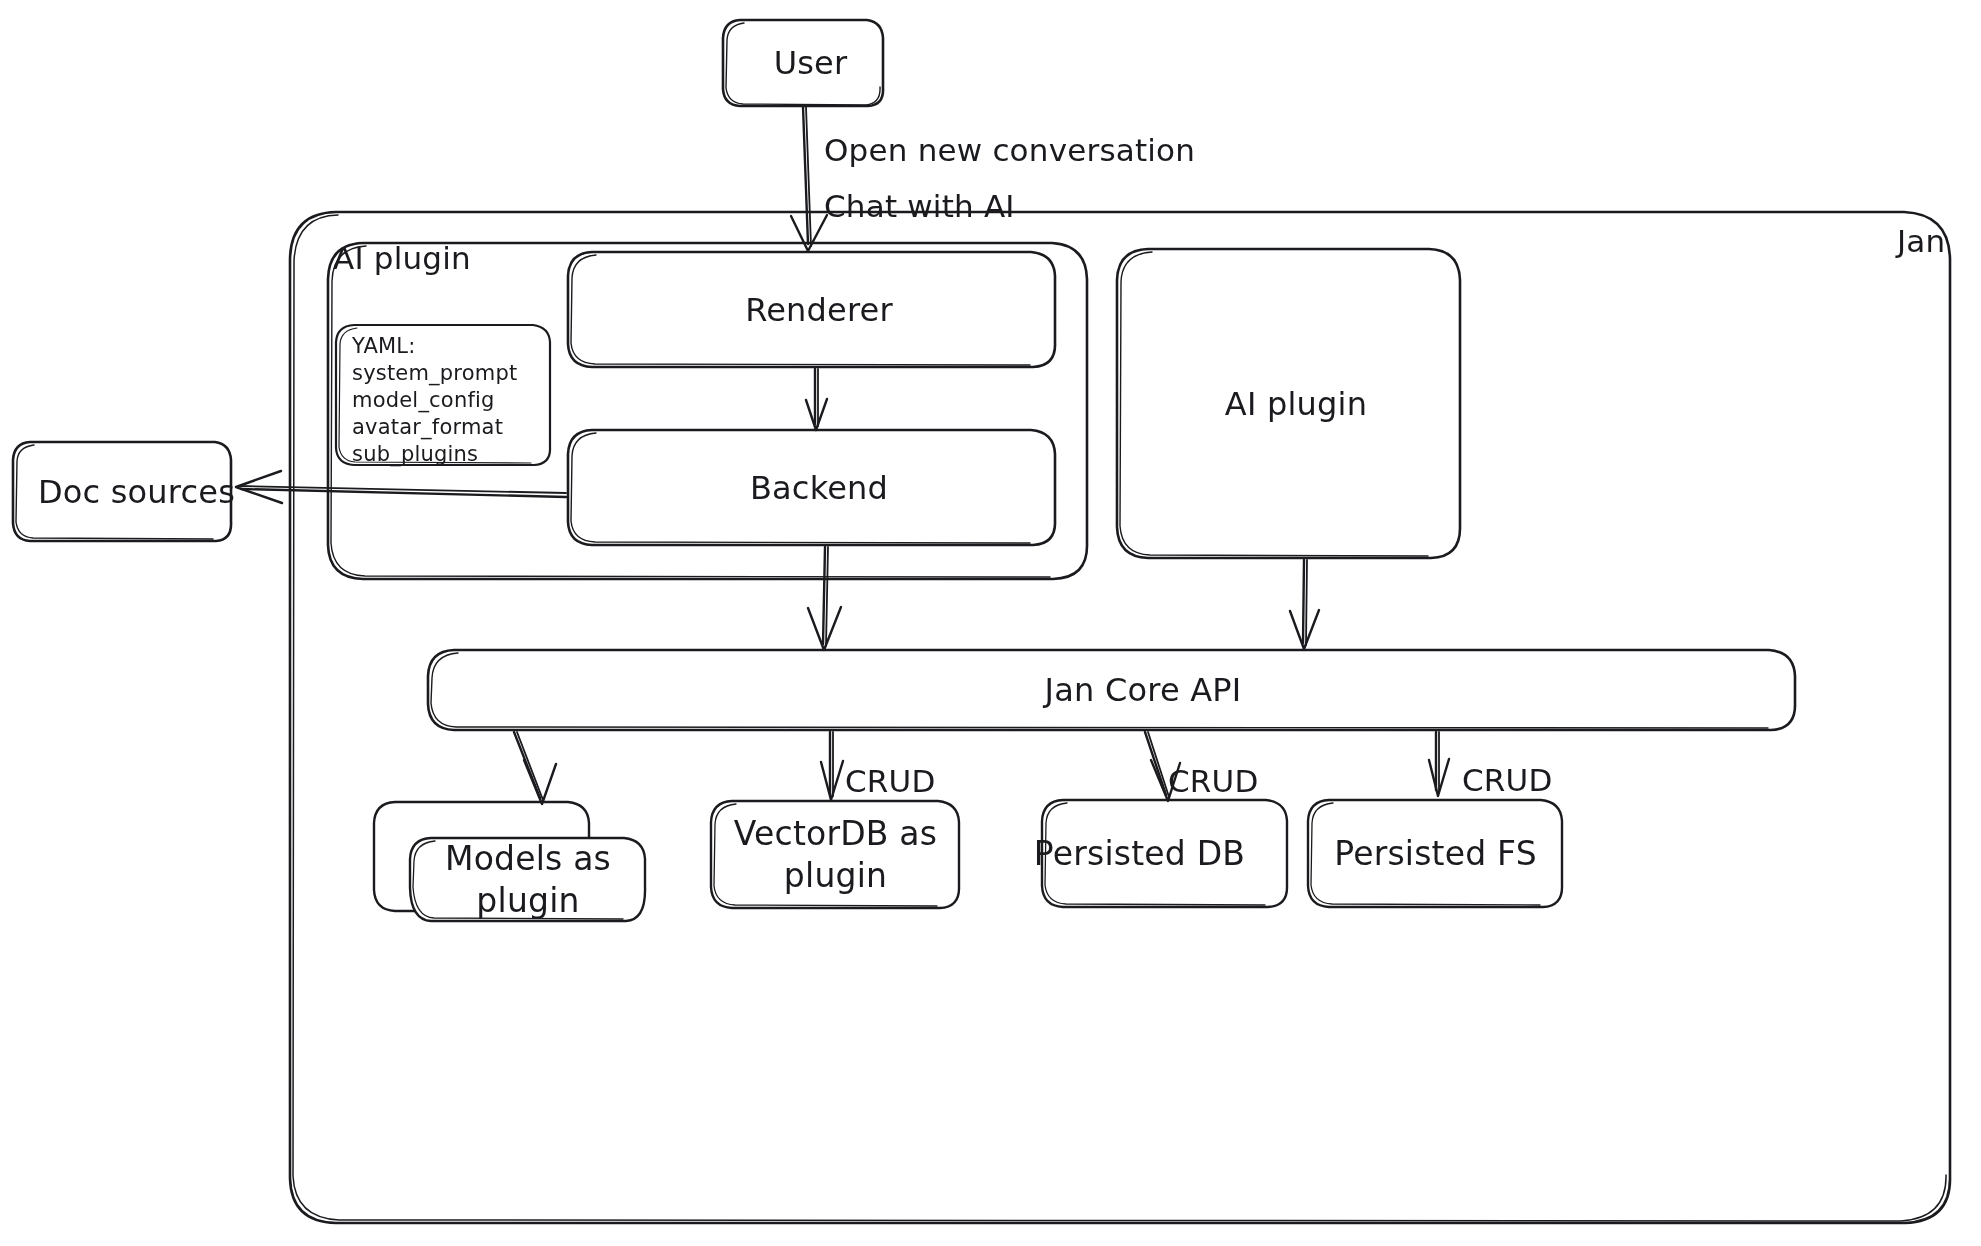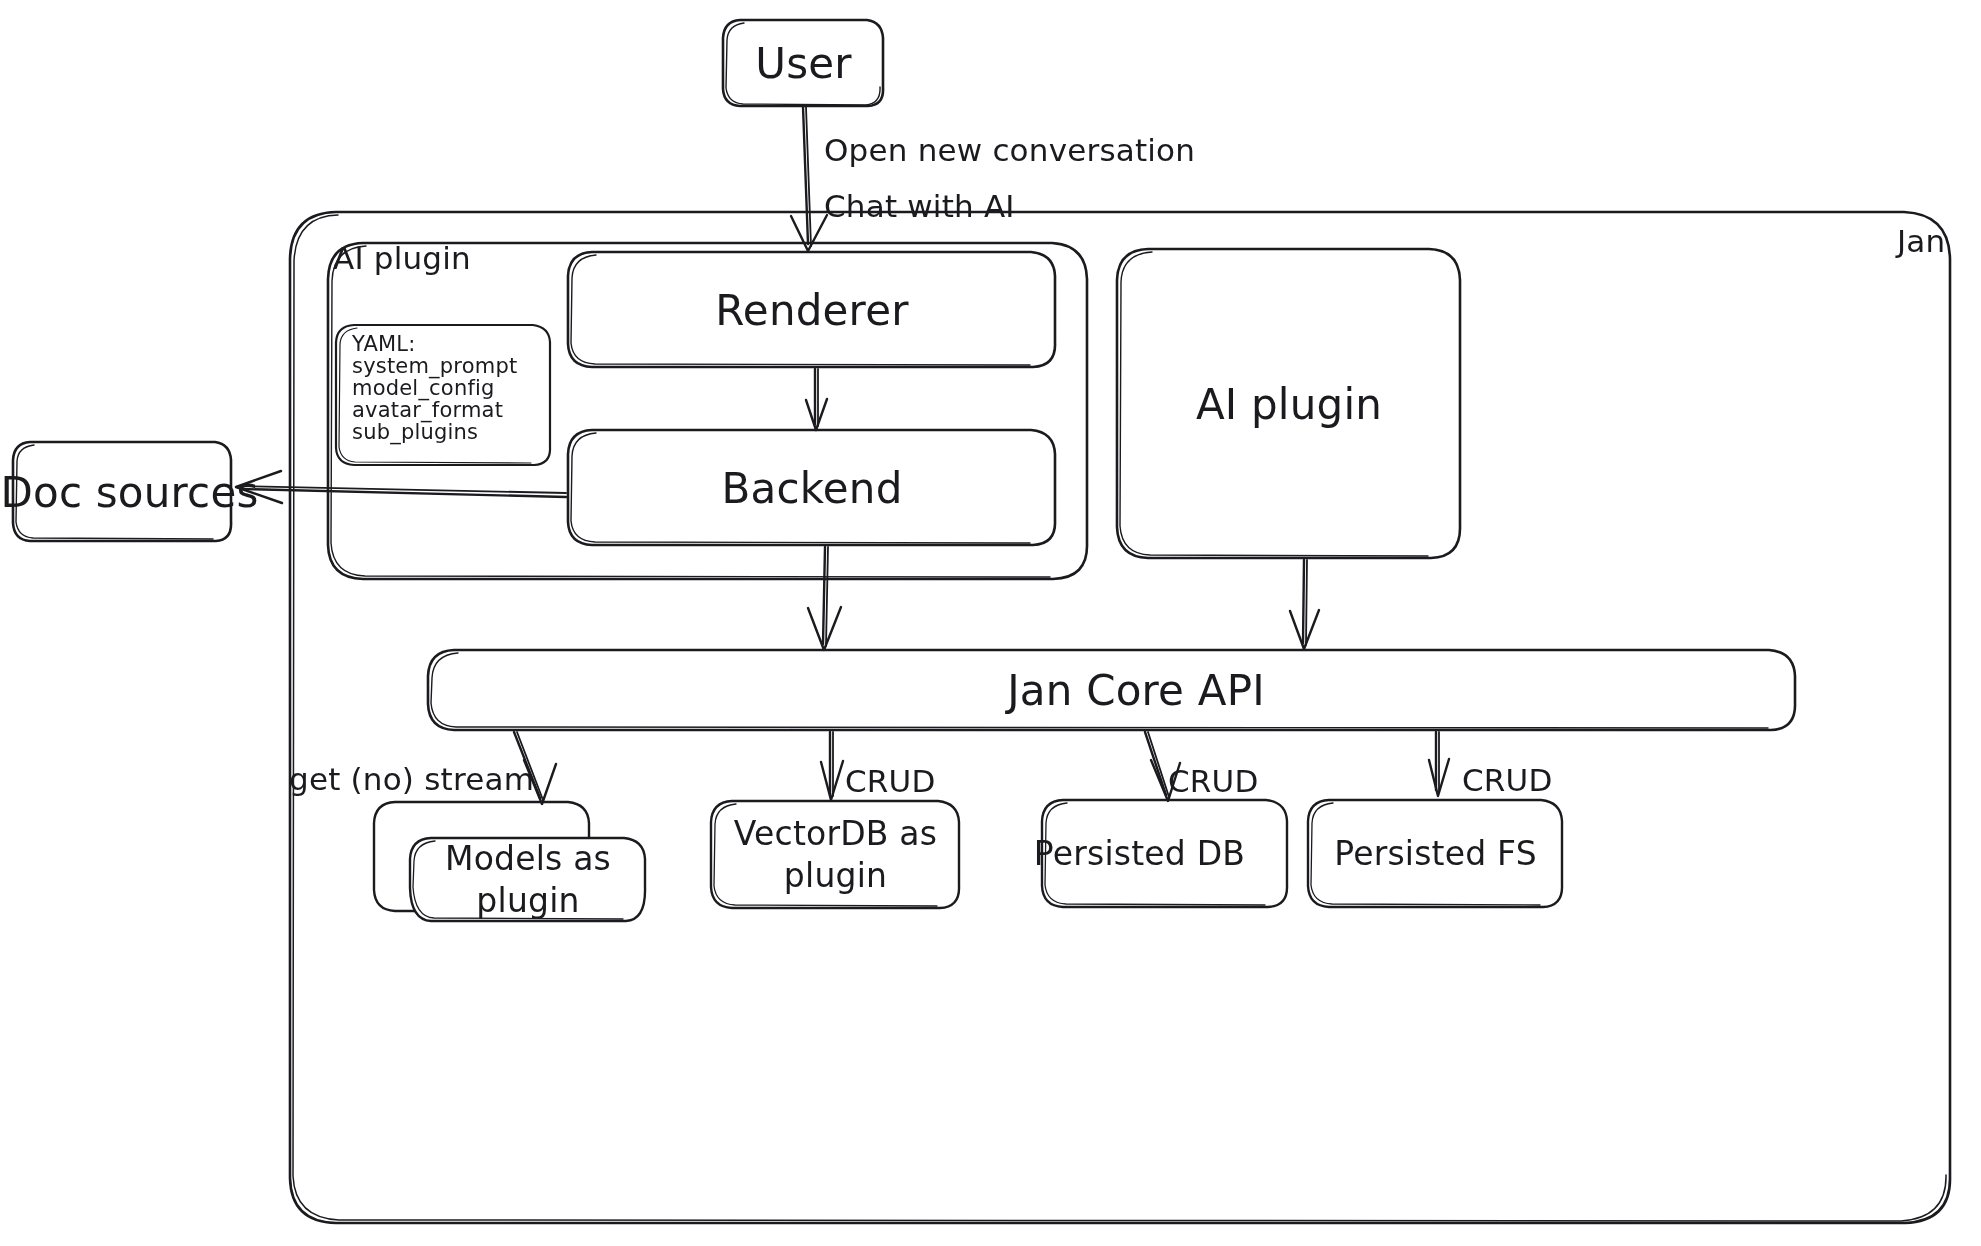--- a/index.html
+++ b/index.html
@@ -6,25 +6,25 @@
   body{width:1981px;height:1246px;overflow:hidden;font-family:"DejaVu Sans",sans-serif;}
   #stage{position:relative;width:1981px;height:1246px;background:#ffffff;}
   svg#canvas{position:absolute;left:0;top:0;width:1981px;height:1246px;}
   .shape{fill:#ffffff;stroke:#1b1b1f;stroke-linecap:round;stroke-linejoin:round;}
   .shape2{fill:none;stroke:#1b1b1f;stroke-linecap:round;stroke-linejoin:round;}
   .conn{fill:none;stroke:#1b1b1f;stroke-width:2.4;stroke-linecap:round;stroke-linejoin:round;}
   .conn2{fill:none;stroke:#1b1b1f;stroke-width:1.8;stroke-linecap:round;stroke-linejoin:round;}
   .lbl{position:absolute;color:#1b1b1f;font-family:"DejaVu Sans",sans-serif;
        white-space:pre;letter-spacing:.2px;}
   .ctr{display:flex;align-items:center;justify-content:center;text-align:center;}
-  .node-text{font-size:42px;line-height:43px;}
+  .node-text{font-size:32px;line-height:43px;margin-left:7px;}
   .node-text-sm{font-size:33px;line-height:42px;}
   .group-text{font-size:31px;}
   .edge-text{font-size:31px;line-height:56px;}
-  .yaml-text{font-size:21px;line-height:22px;}
+  .yaml-text{font-size:21px;line-height:27px;}
 </style>
 </head>
 <body>
 
 <div id="stage">
 
   <svg id="canvas" viewBox="0 0 1981 1246">
     <defs></defs>
 
     <g>
@@ -177,21 +177,20 @@
   <div class="lbl node-text-sm ctr" style="left:711px; top:801px; width:249px; height:108px;">VectorDB as
 plugin</div>
 
   <div class="lbl node-text-sm ctr" style="left:1042px; top:800px; width:195px; height:108px;">Persisted DB</div>
 
   <div class="lbl node-text-sm ctr" style="left:1308px; top:800px; width:255px; height:108px;">Persisted FS</div>
 
   <div class="lbl edge-text" style="left:824px; top:122px; width:470px; height:84px;">Open new conversation
 Chat with AI</div>
 
-  <div class="lbl edge-text" style="left:289px; top:751px; width:300px; height:42px;">get (no) stream</div>
 
   <div class="lbl edge-text" style="left:845px; top:753px; width:120px; height:42px;">CRUD</div>
 
   <div class="lbl edge-text" style="left:1168px; top:753px; width:120px; height:42px;">CRUD</div>
 
   <div class="lbl edge-text" style="left:1462px; top:752px; width:120px; height:42px;">CRUD</div>
 
 </div>
 
 </body></html>

